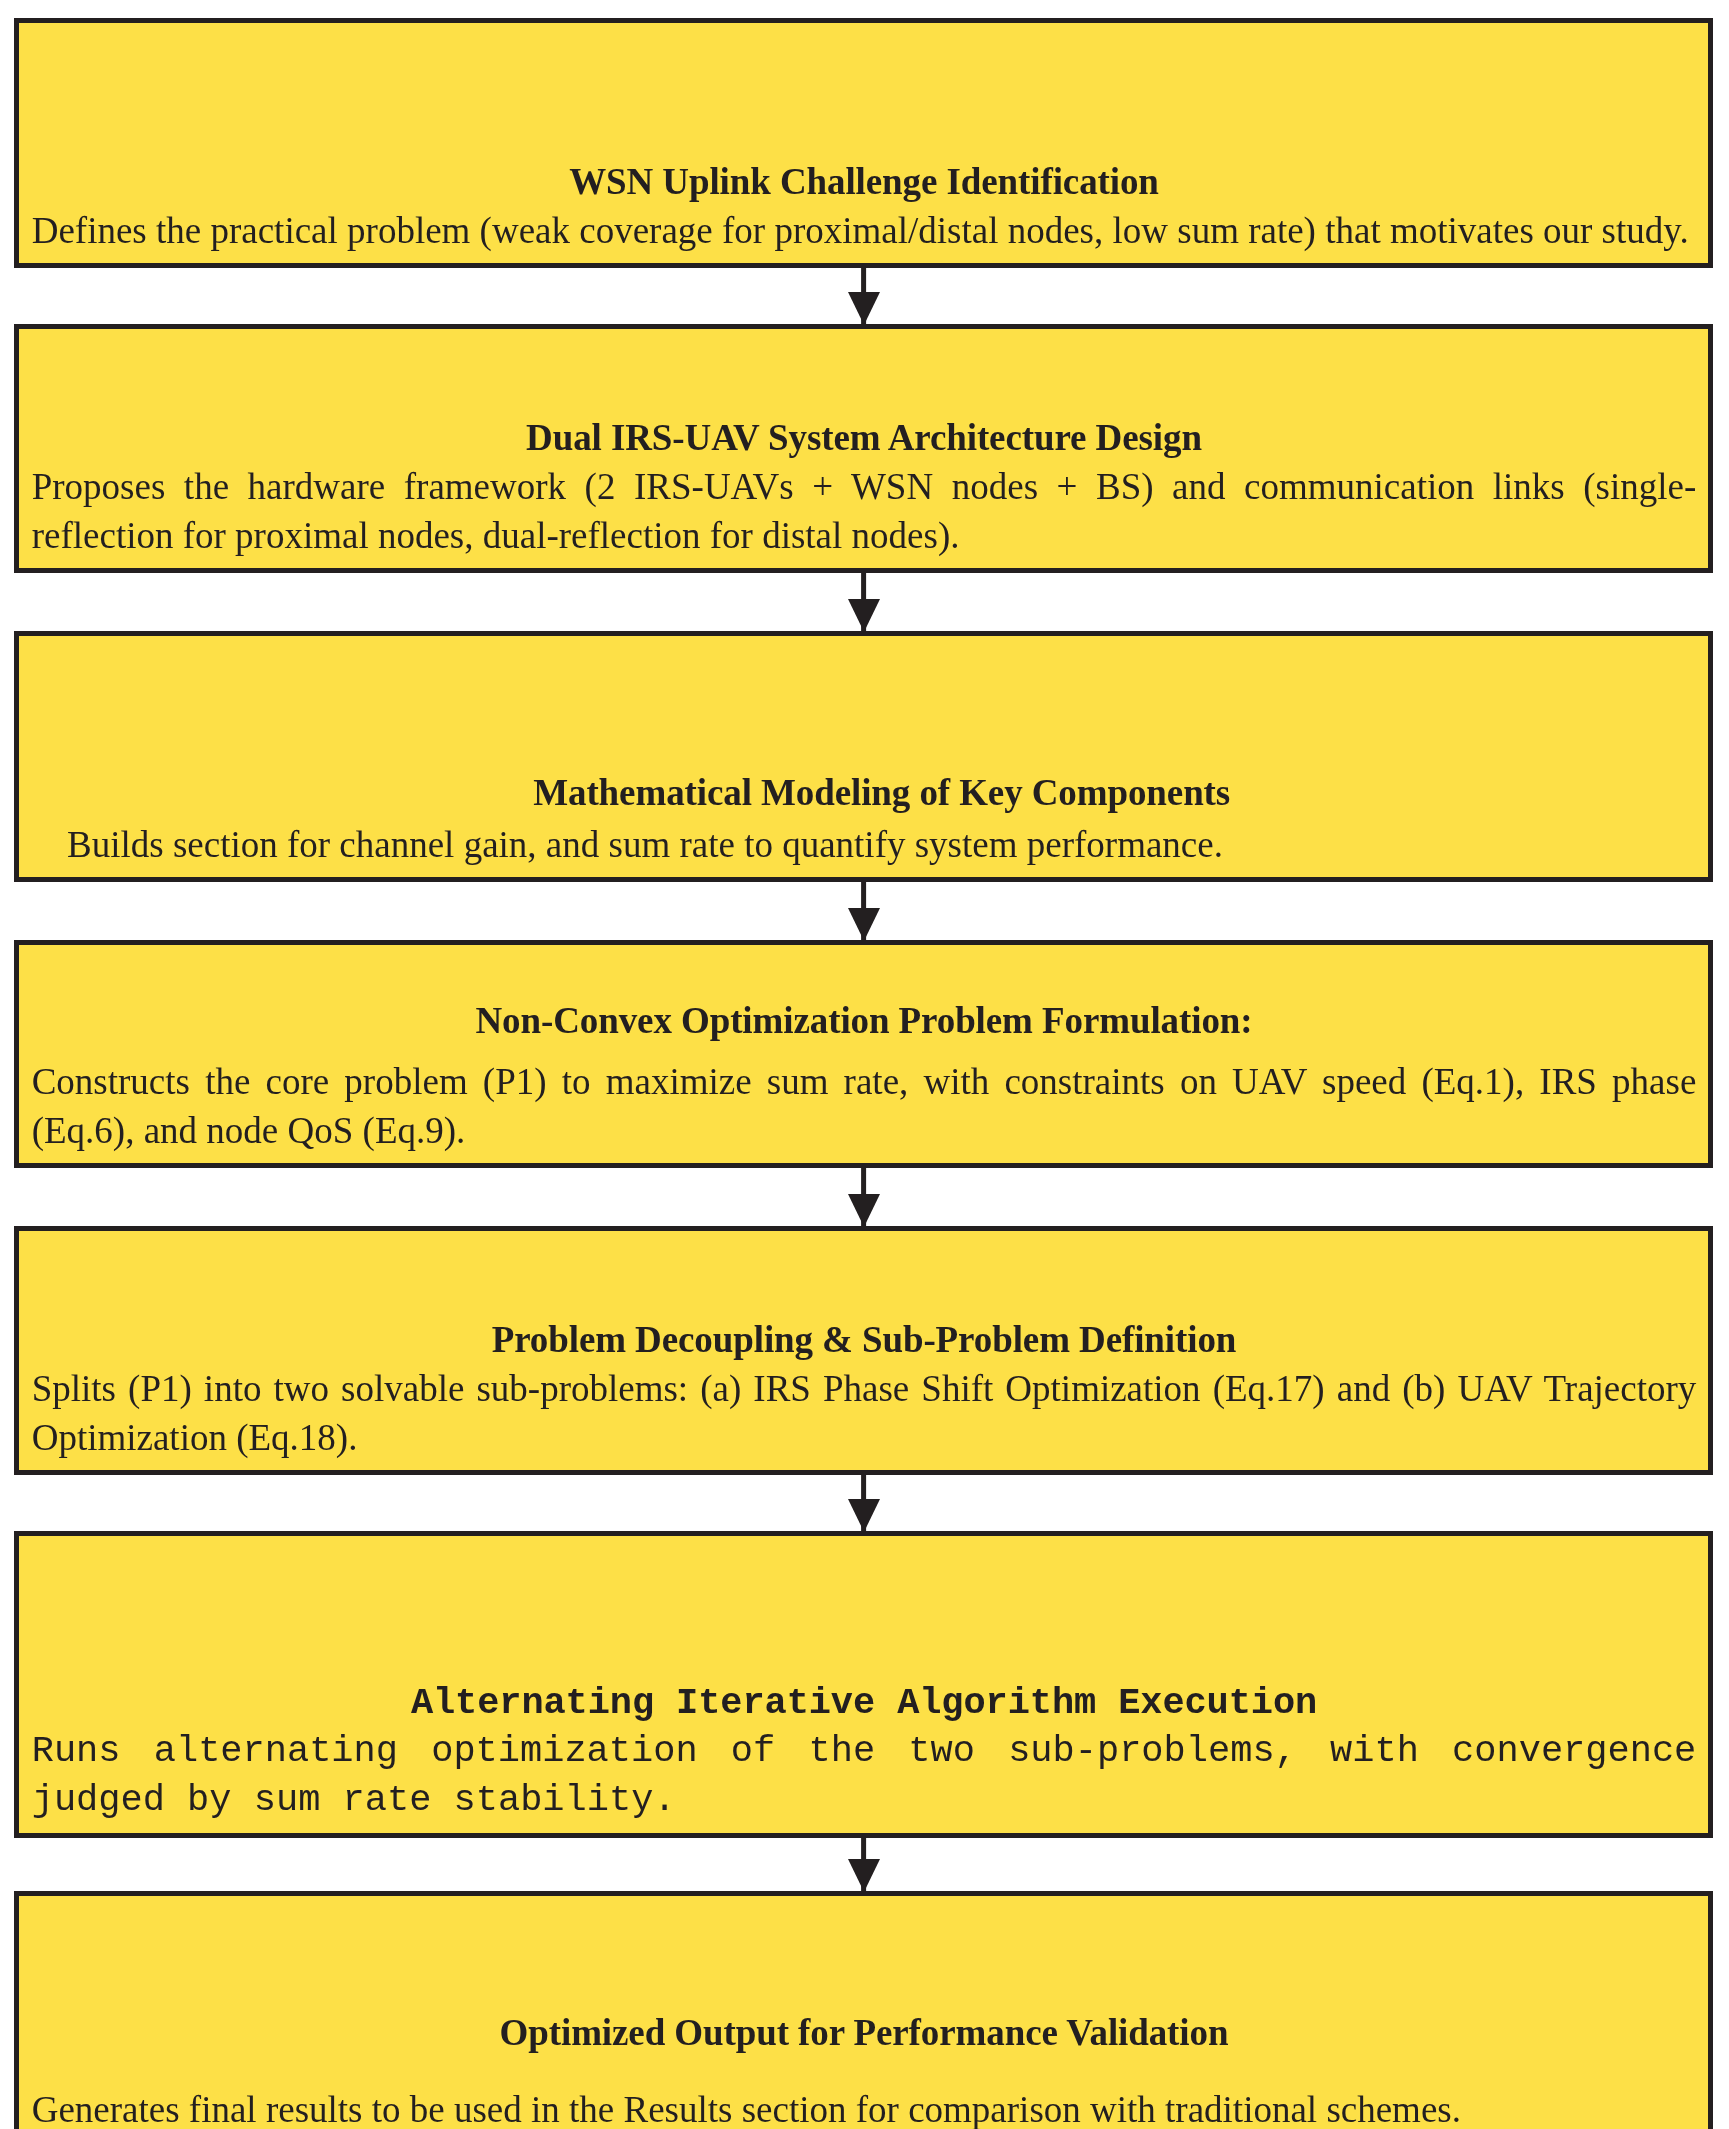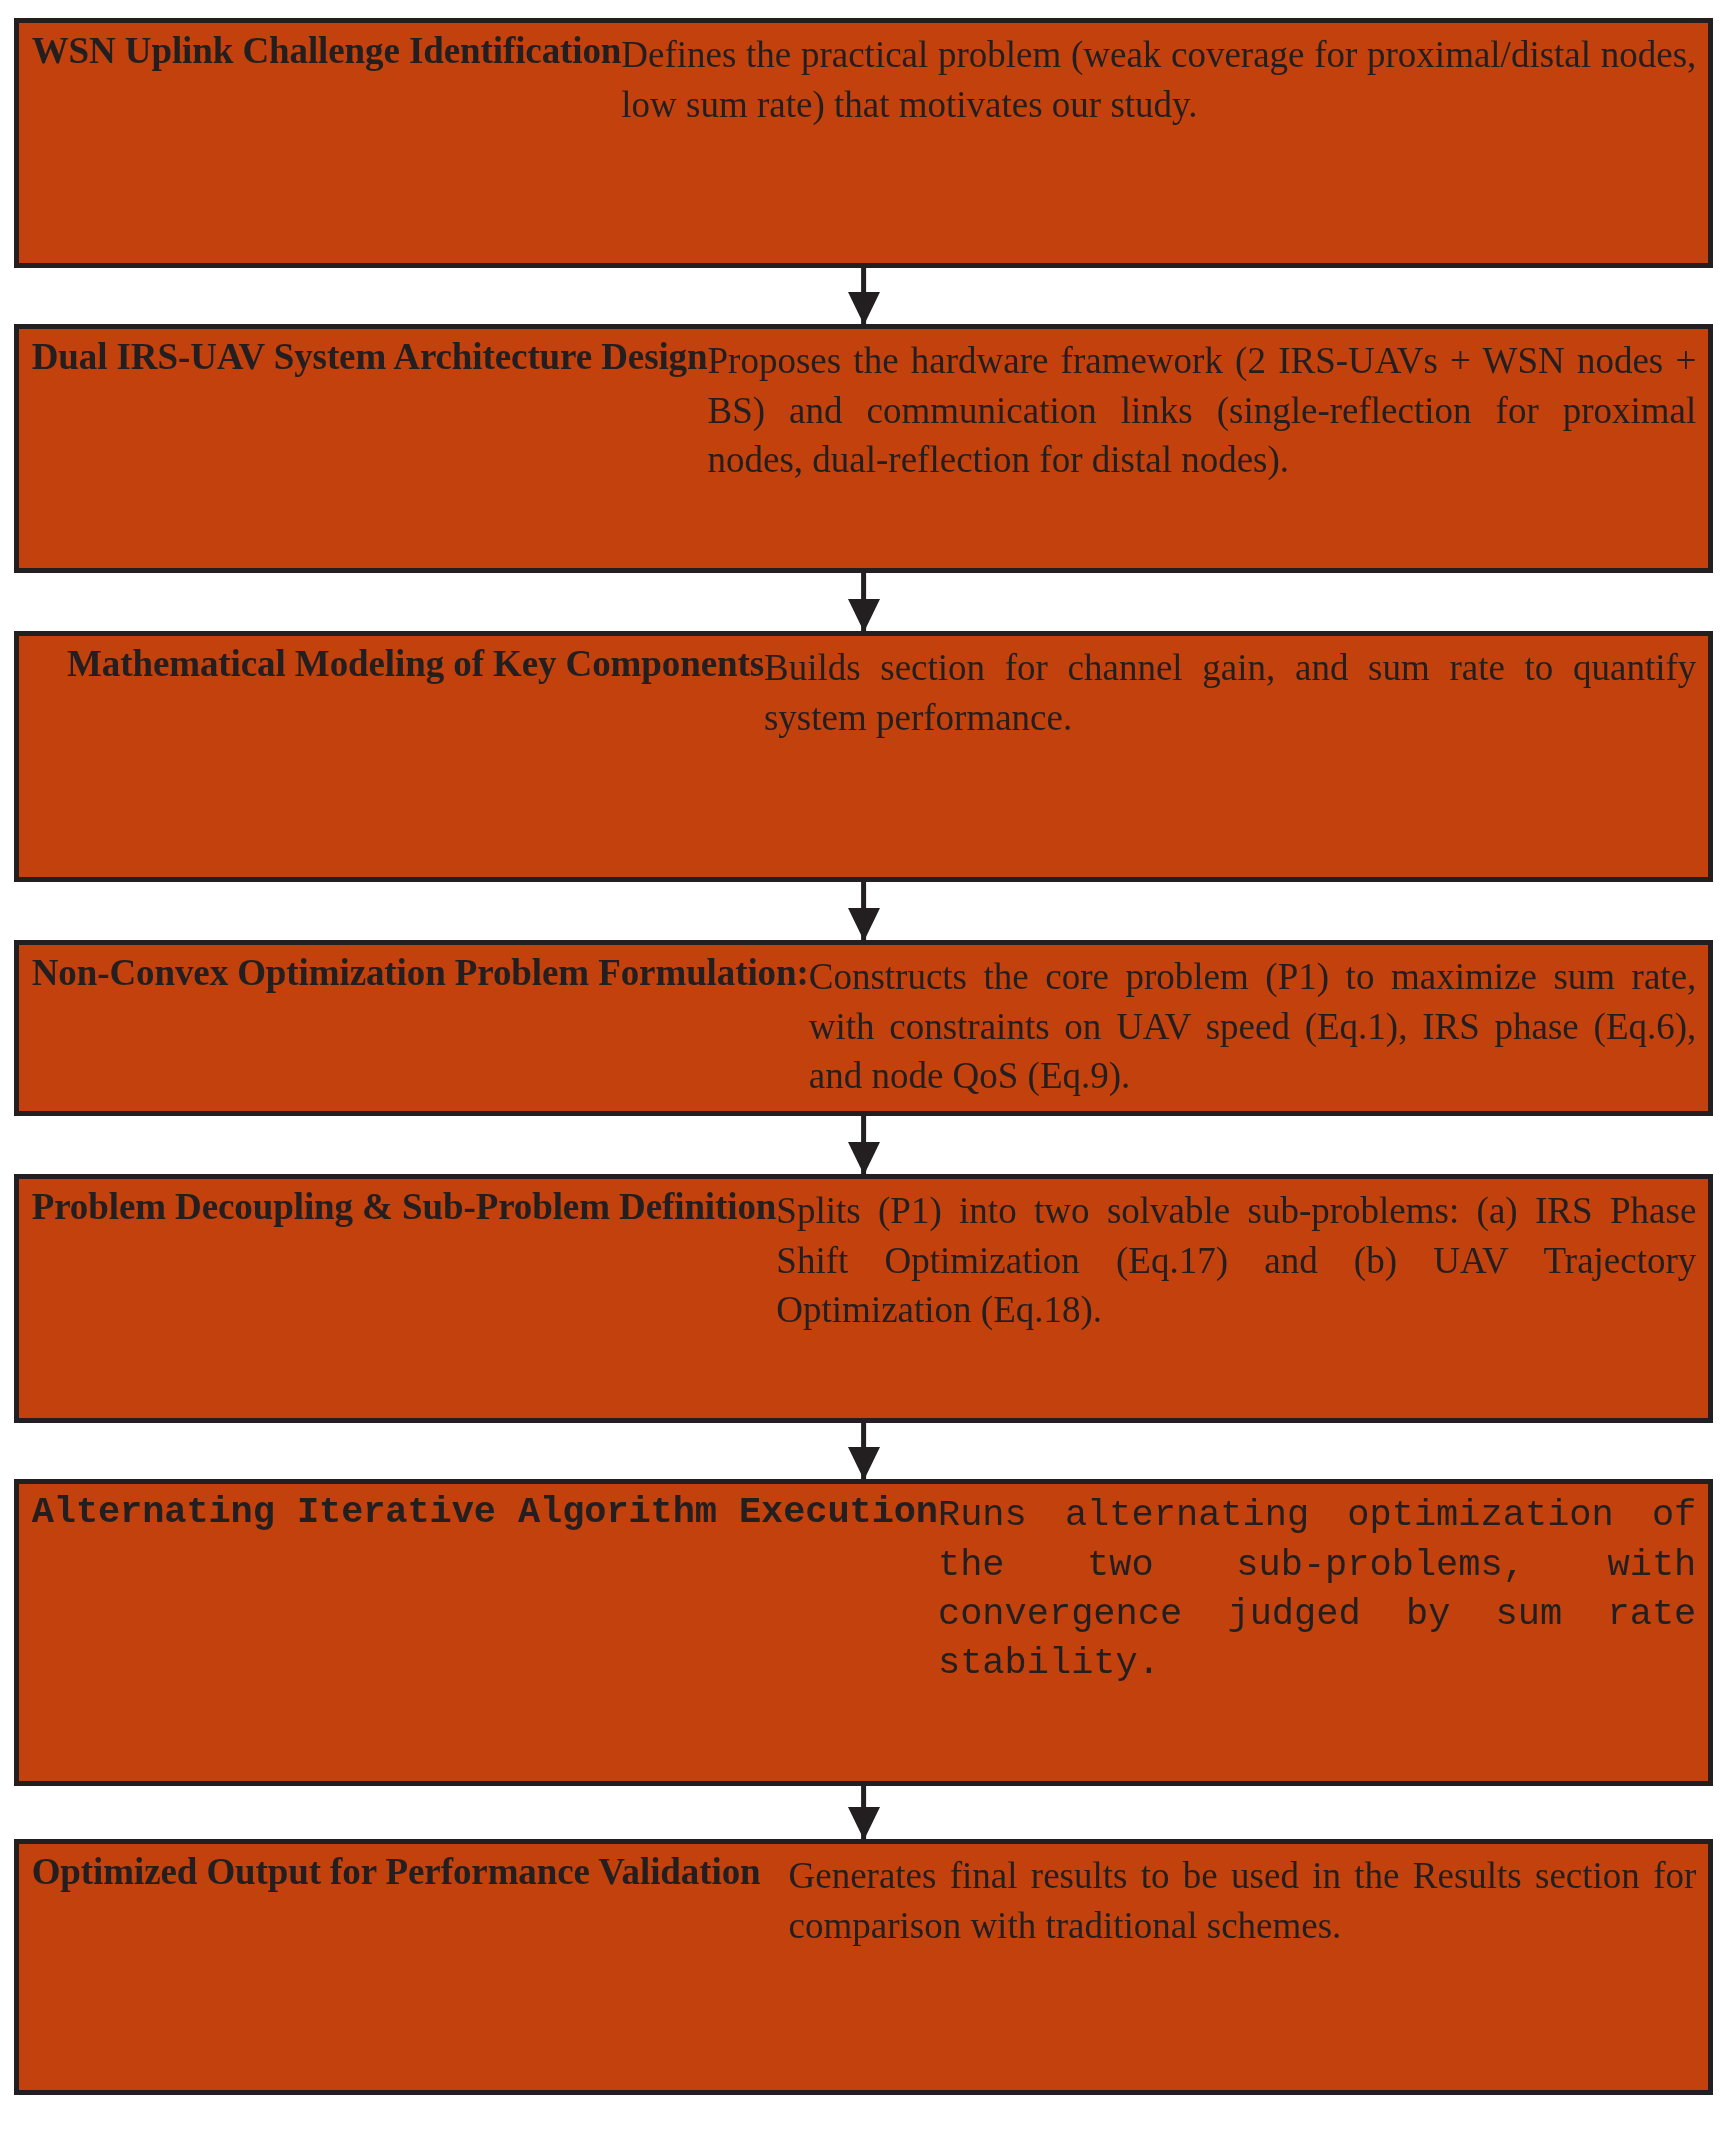--- a/index.html
+++ b/index.html
@@ -22,25 +22,25 @@
     height: 2129px;
     box-sizing: border-box;
     padding: 18px 17px 18px 14px;
     display: flex;
     flex-direction: column;
   }
 
   .step-box {
     position: relative;
     border: 5.8px solid #231f20;
-    background: #c2410c;
+    background: #fde047;
     box-sizing: border-box;
     padding: 7.4px 11.7px 7.4px 12.7px;
     display: flex;
-    flex-direction: row;
+    flex-direction: column;
     justify-content: flex-end;
     flex: 0 0 auto;
   }
 
   .step-title {
     display: block;
     text-align: center;
     font-weight: bold;
     font-size: 37px;
     line-height: 1.16;
@@ -56,21 +56,21 @@
     font-size: 37px;
     line-height: 1.33;
     margin: 0;
     hyphens: none;
   }
 
   
   .box-h1 { height: 250px; }
   .box-h2 { height: 249px; }
   .box-h3 { height: 251px; padding-left: 48px; }
-  .box-h4 { height: 176px; }
+  .box-h4 { height: 228px; gap: 12px; }
   .box-h5 { height: 249px; }
   .box-h6 { height: 307px; font-family: Liberation Mono, monospace; }
   .box-h7 { height: 256px; gap: 28px; }
 
   
   .box-h3 .step-title { margin-bottom: 5.3px; }
 
   .connector {
     flex: 0 0 auto;
     height: 56px;

